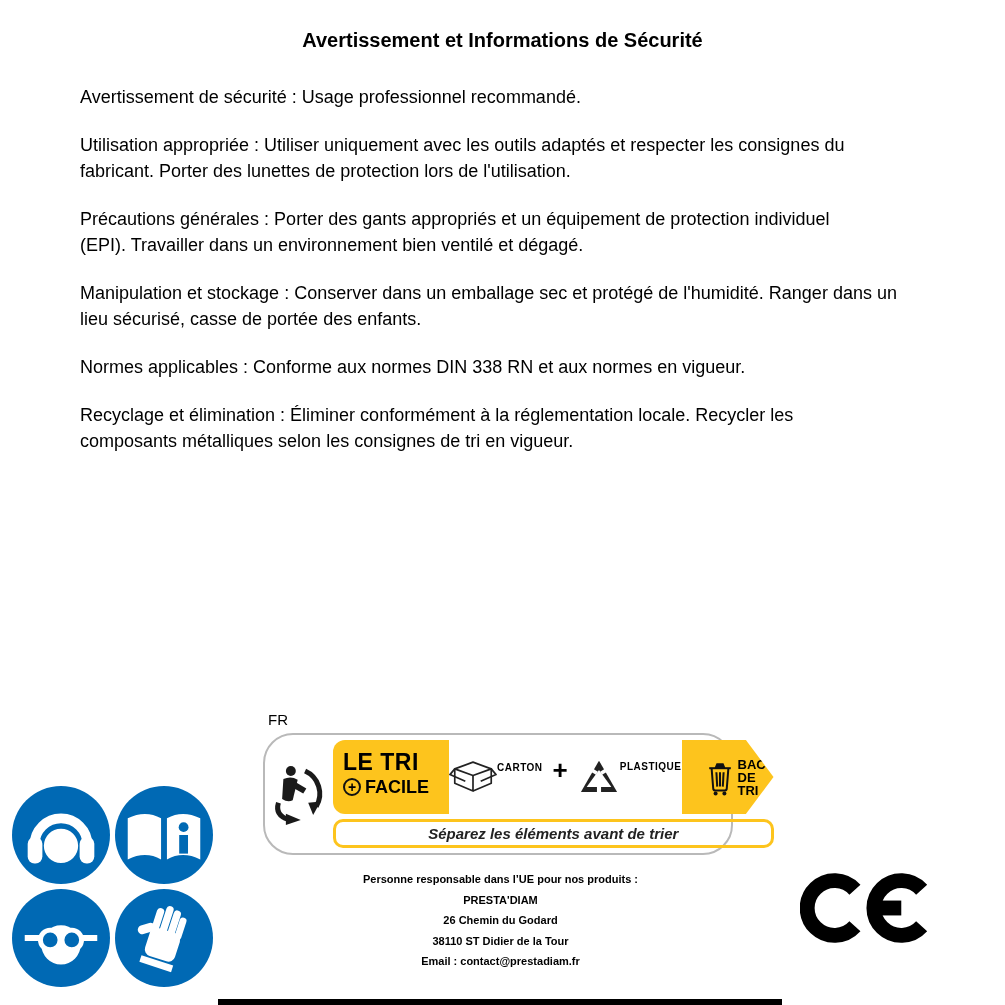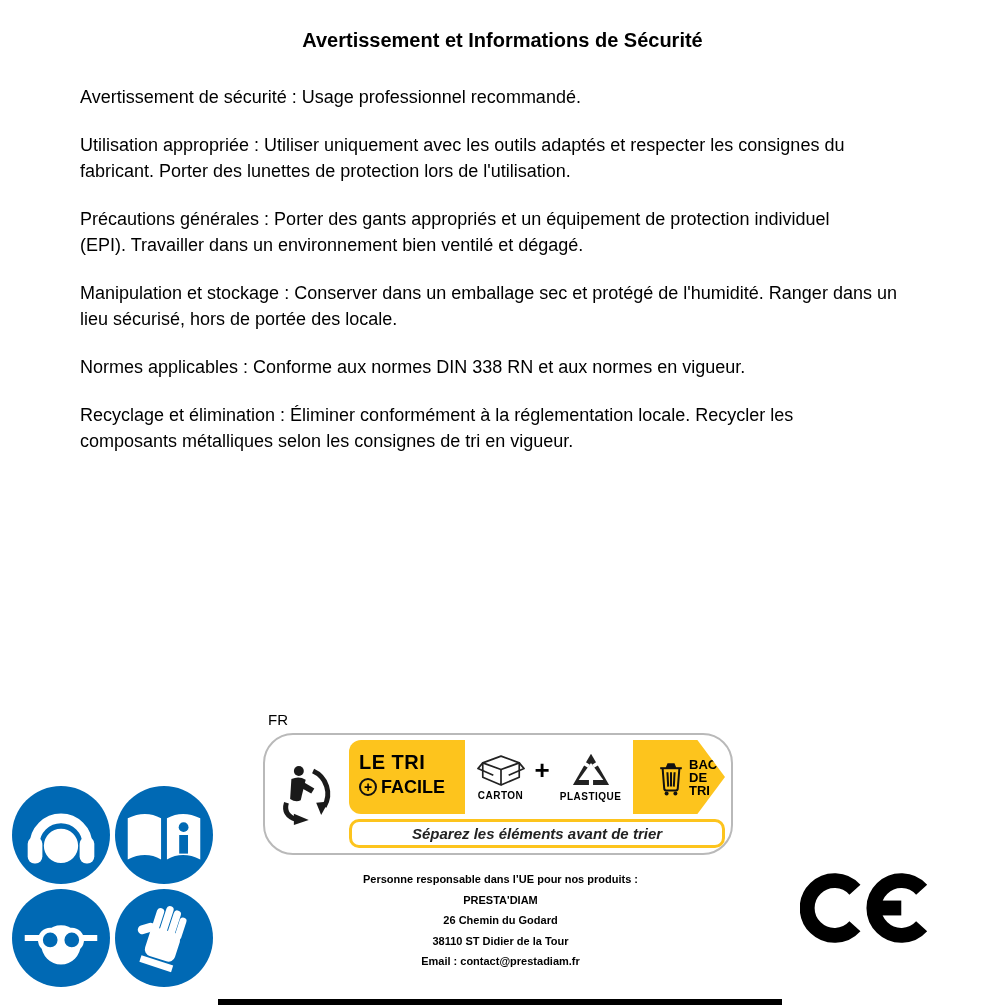--- a/index.html
+++ b/index.html
@@ -21,29 +21,29 @@
   .fr-label{position:absolute;left:268px;top:711px;font-size:15px;font-weight:normal;}
   .tri-label{position:absolute;left:263px;top:733px;width:470px;height:122px;
              background:#fff;border:2px solid #b9b9b9;border-radius:30px;
              display:flex;align-items:stretch;padding:5px 6px;box-sizing:border-box;}
   .triman{width:78px;display:flex;align-items:center;justify-content:center;}
   .triman svg{width:62px;height:80px;}
   .tri-right{flex:1;display:flex;flex-direction:column;}
   .tri-row{display:flex;height:74px;}
   .tri-yellow{width:116px;background:#FDC41D;border-radius:12px 0 0 12px;
               padding:10px 0 0 10px;box-sizing:border-box;}
-  .le-tri{font-size:20px;font-weight:bold;line-height:24px;letter-spacing:0.5px;}
+  .le-tri{font-size:23px;font-weight:bold;line-height:24px;letter-spacing:0.5px;}
   .facile-row{display:flex;align-items:center;gap:4px;font-size:18px;
               font-weight:bold;line-height:22px;margin-top:2px;}
   .plus-circle{width:18px;height:18px;border:2.5px solid #111;border-radius:50%;
                display:inline-flex;align-items:center;justify-content:center;
                font-size:14px;font-weight:bold;line-height:1;box-sizing:border-box;}
   .tri-icons{flex:1;background:#fff;display:flex;align-items:center;
              justify-content:center;gap:10px;}
-  .tri-material{display:flex;flex-direction:column;align-items:center;}
+  .tri-material{display:flex;flex-direction:row;}
   .tri-material svg{display:block;}
   .mat-label{font-size:10px;font-weight:bold;letter-spacing:0.5px;margin-top:2px;}
   .tri-plus{font-size:26px;font-weight:bold;padding-bottom:14px;}
   .tri-arrow{width:92px;background:#FDC41D;
              clip-path:polygon(0 0,70% 0,100% 50%,70% 100%,0 100%);
              display:flex;align-items:center;padding-left:24px;gap:4px;
              box-sizing:border-box;}
   .bac-text{font-size:13px;font-weight:bold;line-height:13px;}
   .tri-tagline{margin-top:5px;flex:1;border:3px solid #FDC41D;border-radius:10px;
                display:flex;align-items:center;justify-content:center;
@@ -68,21 +68,21 @@
   <p>
     <span class="pline">Utilisation appropriée : Utiliser uniquement avec les outils adaptés et respecter les consignes du</span>
     <span class="pline">fabricant. Porter des lunettes de protection lors de l'utilisation.</span>
   </p>
   <p>
     <span class="pline">Précautions générales : Porter des gants appropriés et un équipement de protection individuel</span>
     <span class="pline">(EPI). Travailler dans un environnement bien ventilé et dégagé.</span>
   </p>
   <p>
     <span class="pline">Manipulation et stockage : Conserver dans un emballage sec et protégé de l'humidité. Ranger dans un</span>
-    <span class="pline">lieu sécurisé, hors de portée des locale.</span>
+    <span class="pline">lieu sécurisé, casse de portée des enfants.</span>
   </p>
   <p>
     <span class="pline">Normes applicables : Conforme aux normes DIN 338 RN et aux normes en vigueur.</span>
   </p>
   <p>
     <span class="pline">Recyclage et élimination : Éliminer conformément à la réglementation locale. Recycler les</span>
     <span class="pline">composants métalliques selon les consignes de tri en vigueur.</span>
   </p>
 </div>
 

